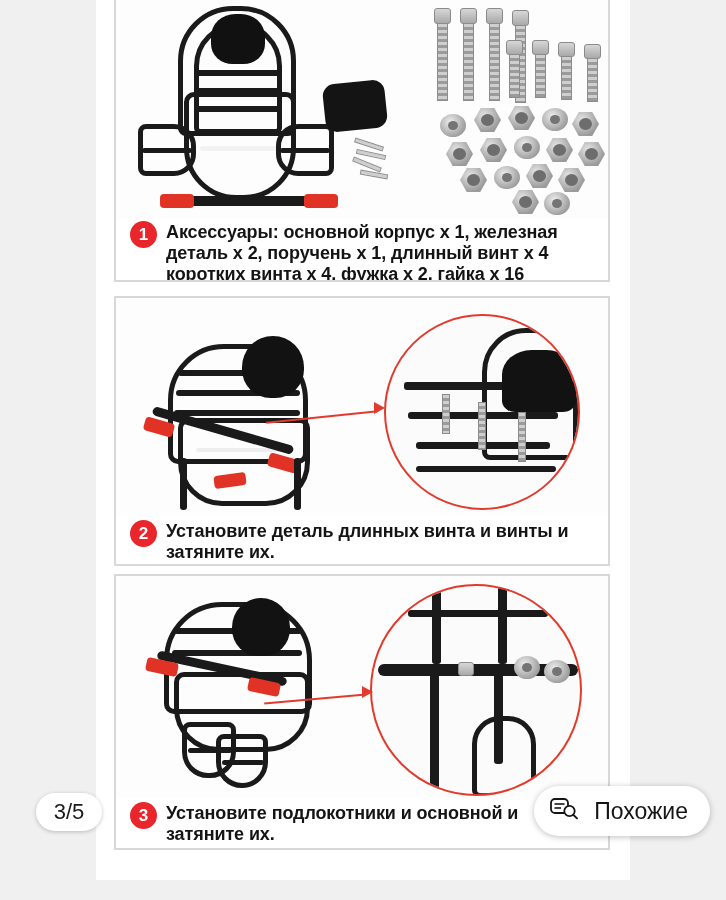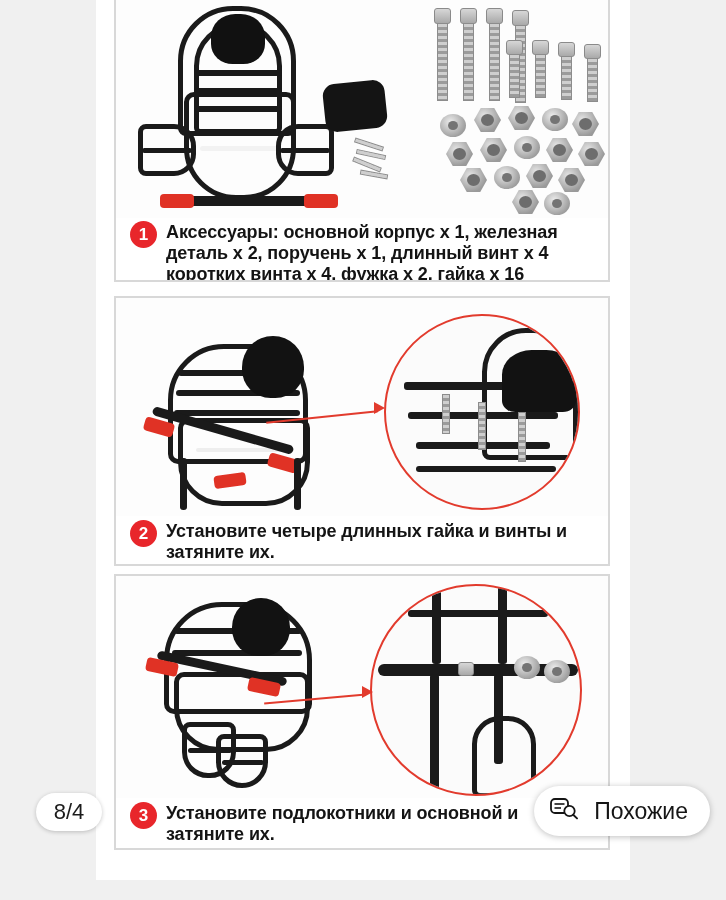--- a/index.html
+++ b/index.html
@@ -334,21 +334,21 @@
           <div class="bolt-shaft" style="left:132px; top:96px; width:8px; height:50px;"></div>
           <div class="bar" style="left:30px; top:150px; width:140px; height:6px;"></div>
         </div>
 
         <div class="arrow-line" style="left:150px; top:118px; width:112px; transform:rotate(-6deg);"></div>
         <div class="arrow-head" style="left:258px; top:104px;"></div>
       </div>
 
       <div class="caption" id="cap-2">
         <div class="step-badge">2</div>
-        <div class="caption-text">Установите четыре длинных гайка и винты и затяните их.</div>
+        <div class="caption-text">Установите деталь длинных винта и винты и затяните их.</div>
       </div>
     </div>
 
     <div class="panel" id="panel-3">
       <div class="illus" style="height:222px;">
 
         <div class="tube" style="left:48px; top:26px; width:148px; height:112px; border-radius:58px 58px 10px 10px;"></div>
         <div class="bar" style="left:58px; top:52px; width:128px; height:6px;"></div>
         <div class="bar" style="left:56px; top:74px; width:130px; height:6px;"></div>
         <div class="seatpad" style="left:116px; top:22px; width:58px; height:58px;"></div>
@@ -383,21 +383,21 @@
       <div class="caption" id="cap-3">
         <div class="step-badge">3</div>
         <div class="caption-text">Установите подлокотники и основной и затяните их.</div>
       </div>
     </div>
 
   </div>
 
   <div class="bottom-strip"></div>
 
-  <div id="page-counter">8/4</div>
+  <div id="page-counter">3/5</div>
 
   <div id="similar-button">
     <span>
       <svg width="28" height="24" viewBox="0 0 28 24" fill="none" xmlns="http://www.w3.org/2000/svg">
         <rect x="1" y="3" width="17" height="14" rx="4" stroke="#151515" stroke-width="1.8"></rect>
         <line x1="4.5" y1="8" x2="14.5" y2="8" stroke="#151515" stroke-width="1.6"></line>
         <line x1="4.5" y1="12" x2="11" y2="12" stroke="#151515" stroke-width="1.6"></line>
         <circle cx="19.5" cy="15" r="5.2" stroke="#151515" stroke-width="1.8" fill="#fff"></circle>
         <line x1="23.2" y1="18.8" x2="27" y2="22.4" stroke="#151515" stroke-width="1.9" stroke-linecap="round"></line>
       </svg>

